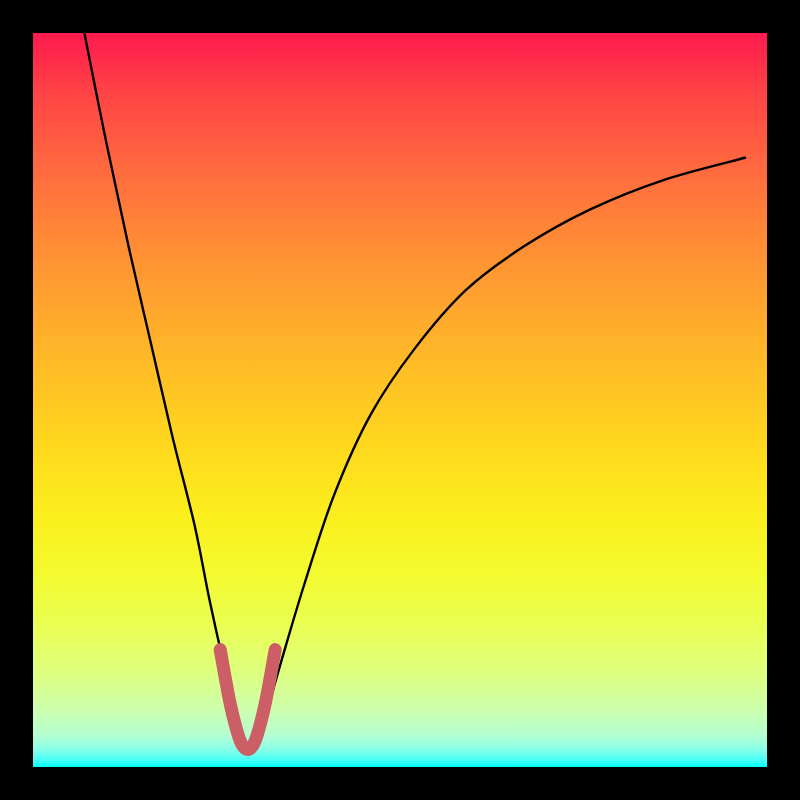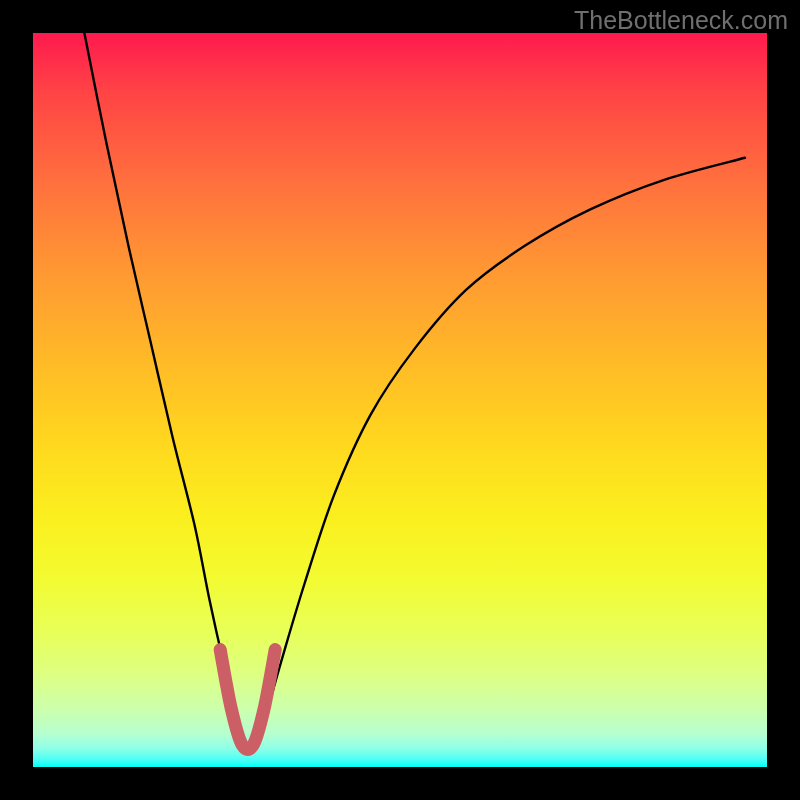--- a/index.html
+++ b/index.html
@@ -49,20 +49,19 @@
     top: 0;
     width: 734px;
     height: 734px;
     overflow: visible;
   }
 </style>
 </head>
 <body>
 
 <div class="outer">
-  <div class="watermark">TheBottleneck.com</div>
   <div class="plot-frame">
     <svg class="curve" viewBox="0 0 734 734" preserveAspectRatio="none">
       <path d="M 51.38 0 C 55.050000000000004 18.350000000000005, 66.06 74.62333333333336, 73.4 110.10000000000002 C 80.74000000000001 145.57666666666668, 88.08 179.83, 95.42 212.86 C 102.76 245.89000000000001, 110.1 276.47333333333336, 117.44 308.28000000000003 C 124.78 340.0866666666667, 132.12 373.1166666666667, 139.46 403.7 C 146.8 434.2833333333333, 155.36333333333332 464.8666666666666, 161.48 491.78 C 167.59666666666666 518.6933333333333, 171.26666666666665 541.9366666666667, 176.16 565.1800000000001 C 181.05333333333334 588.4233333333334, 186.55833333333334 612.89, 190.84 631.24 C 195.12166666666667 649.59, 198.18000000000004 661.8233333333333, 201.85000000000002 675.28 C 205.52 688.7366666666667, 209.19 705.8633333333333, 212.85999999999999 711.98 C 216.52999999999997 718.0966666666667, 220.2 718.0966666666667, 223.87 711.98 C 227.54000000000002 705.8633333333333, 230.59833333333333 689.96, 234.88 675.28 C 239.16166666666666 660.5999999999999, 243.44333333333336 644.6966666666666, 249.56000000000003 623.9 C 255.6766666666667 603.1033333333334, 263.01666666666665 577.4133333333333, 271.58 550.5 C 280.1433333333333 523.5866666666667, 289.93 490.5566666666667, 300.94 462.42 C 311.95 434.28333333333336, 324.18333333333334 406.14666666666665, 337.64 381.68 C 351.09666666666664 357.21333333333337, 365.77666666666664 336.41666666666674, 381.68 315.62000000000006 C 397.58333333333337 294.8233333333334, 414.71 274.02666666666664, 433.06 256.9 C 451.41 239.7733333333333, 470.98333333333335 226.3166666666667, 491.78000000000003 212.86 C 512.5766666666667 199.40333333333334, 534.5966666666667 187.17, 557.84 176.15999999999997 C 581.0833333333334 165.14999999999995, 605.55 155.3633333333333, 631.24 146.79999999999995 C 656.9300000000001 138.23666666666662, 698.5233333333333 128.44999999999996, 711.98 124.77999999999997" id="main-path" fill="none" stroke="#000000" stroke-width="2.4" stroke-linecap="round"></path>
       <path d="M 187.17000000000002 616.56 C 189.00500000000002 626.3466666666666, 194.51000000000002 659.3766666666667, 198.18 675.28 C 201.85 691.1833333333333, 205.51999999999998 705.8633333333333, 209.18999999999997 711.98 C 212.85999999999996 718.0966666666667, 216.52999999999997 718.0966666666667, 220.2 711.98 C 223.87 705.8633333333333, 227.54000000000002 691.1833333333333, 231.21 675.28 C 234.88 659.3766666666667, 240.385 626.3466666666666, 242.22 616.56" id="highlight-path" fill="none" stroke="#cc5e66" stroke-width="13" stroke-linecap="round" stroke-linejoin="round"></path>
     </svg>
   </div>
 </div>
 
 </body></html>

